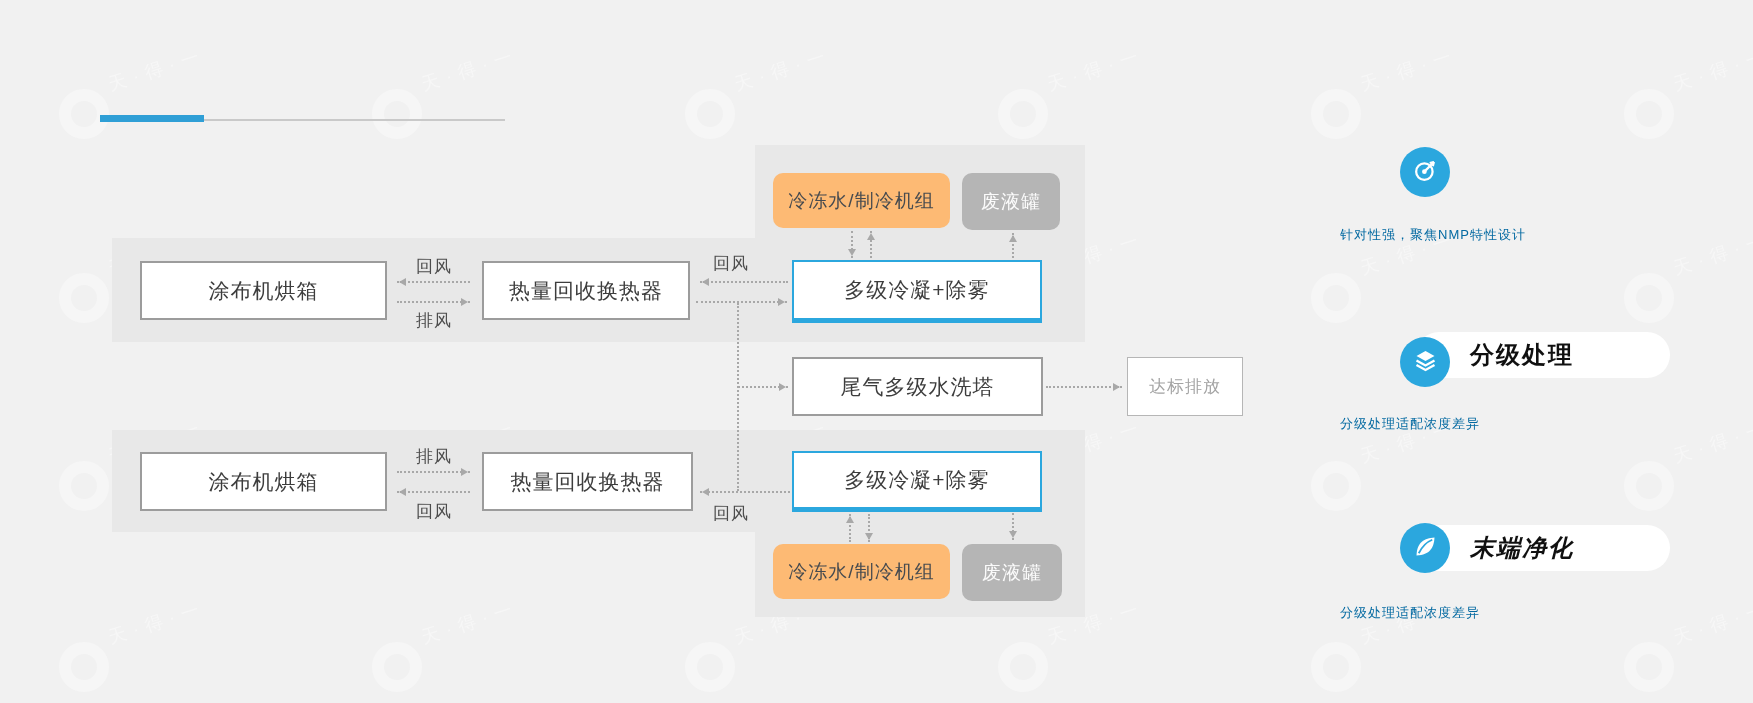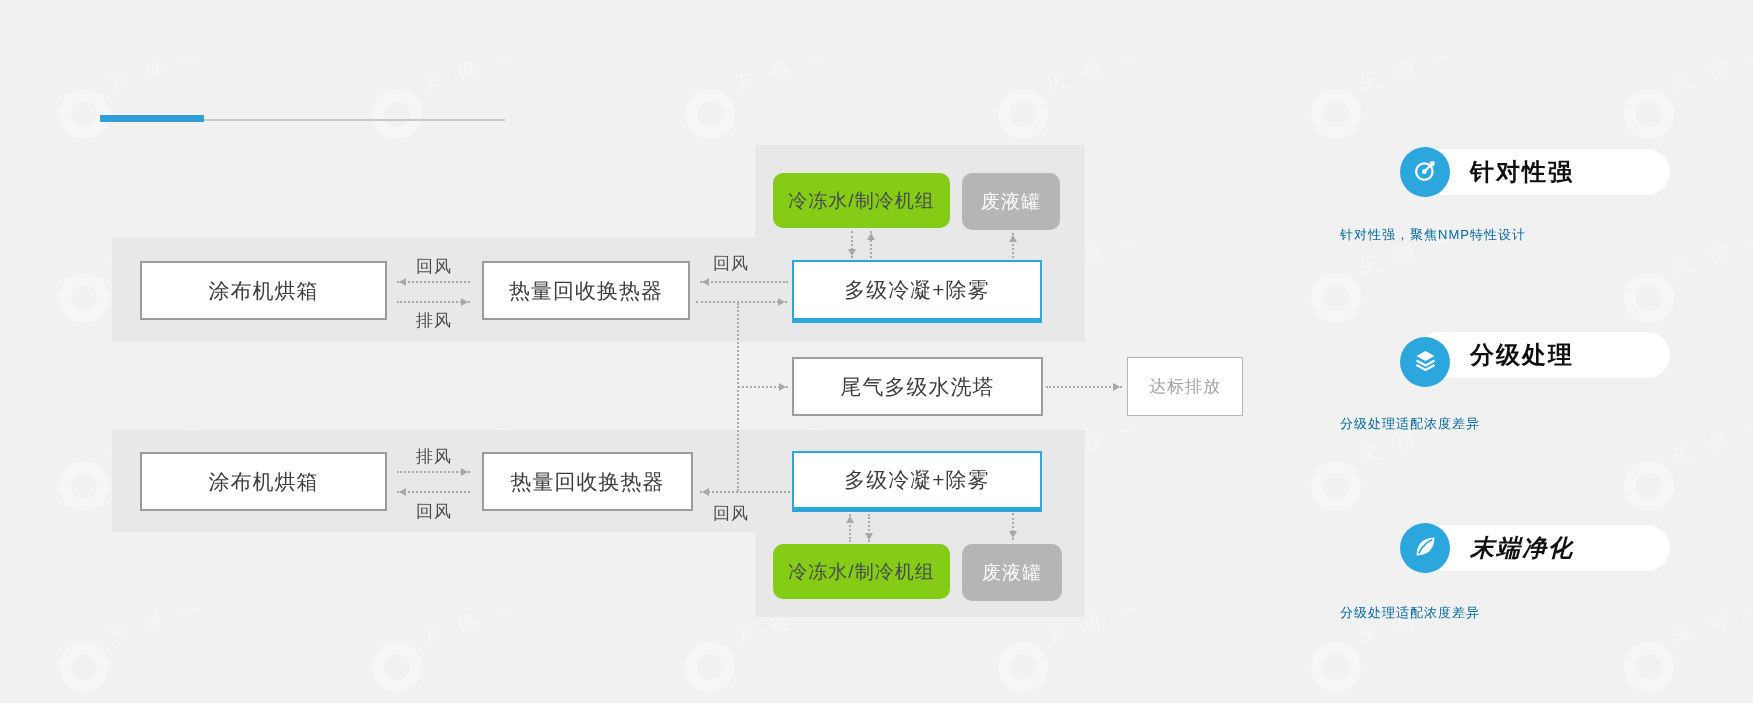--- a/index.html
+++ b/index.html
@@ -19,21 +19,21 @@
   
   .panel{position:absolute;background:#e8e8e8;}
 
   
   .node{position:absolute;background:#fff;border:2px solid #9c9c9c;display:flex;align-items:center;justify-content:center;
     font-size:21px;color:#3d3d3d;box-sizing:border-box;letter-spacing:1px;}
   .node.blue{border:2px solid #2ba7de;border-bottom-width:5px;}
   .node.faint{border:1px solid #b6b6b6;font-size:17px;color:#a3a3a3;letter-spacing:1px;}
   .pill{position:absolute;border-radius:10px;display:flex;align-items:center;justify-content:center;
     font-size:19px;box-sizing:border-box;letter-spacing:1px;}
-  .pill.chiller{background:#84cc16;color:#474b4f;}
+  .pill.chiller{background:#fdba74;color:#474b4f;}
   .pill.waste{background:#b5b5b5;color:#fbfbfb;}
 
   
   .flabel{position:absolute;font-size:17px;color:#4c4c4c;letter-spacing:1px;}
 
   
   .harrow{position:absolute;height:0;border-top:2px dotted #a8a8a8;}
   .varrow{position:absolute;width:0;border-left:2px dotted #a8a8a8;}
   .arr-l::before{content:"";position:absolute;left:-2px;top:-5px;border:4px solid transparent;border-right:7px solid #a8a8a8;}
   .arr-r::after{content:"";position:absolute;right:-2px;top:-5px;border:4px solid transparent;border-left:7px solid #a8a8a8;}
@@ -197,23 +197,20 @@
   <div class="flabel" style="left:713px;top:502px;">回风</div>
 
   <div class="varrow arr-d" style="left:851px;top:231px;height:27px;"></div>
   <div class="varrow arr-u" style="left:870px;top:231px;height:27px;"></div>
   <div class="varrow arr-u" style="left:1012px;top:233px;height:25px;"></div>
 
   <div class="varrow arr-u" style="left:849px;top:514px;height:28px;"></div>
   <div class="varrow arr-d" style="left:868px;top:514px;height:28px;"></div>
   <div class="varrow arr-d" style="left:1012px;top:513px;height:27px;"></div>
 
-  <div class="feat-pill" style="left:1416px;top:149px;">
-    <span>针对性强</span>
-  </div>
   <div class="feat-circle" style="left:1400px;top:147px;">
     <span>
       <svg width="27" height="27" viewBox="0 0 24 24">
         <circle cx="11" cy="13" r="7.3" fill="none" stroke="#fff" stroke-width="2"></circle>
         <circle cx="11" cy="13" r="2.1" fill="#fff"></circle>
         <line x1="11" y1="13" x2="19.5" y2="4.5" stroke="#fff" stroke-width="2"></line>
         <path d="M19.5 4.5 L18.6 8.3 M19.5 4.5 L15.7 5.4" stroke="#fff" stroke-width="1.8" fill="none"></path>
       </svg>
     </span>
   </div>

